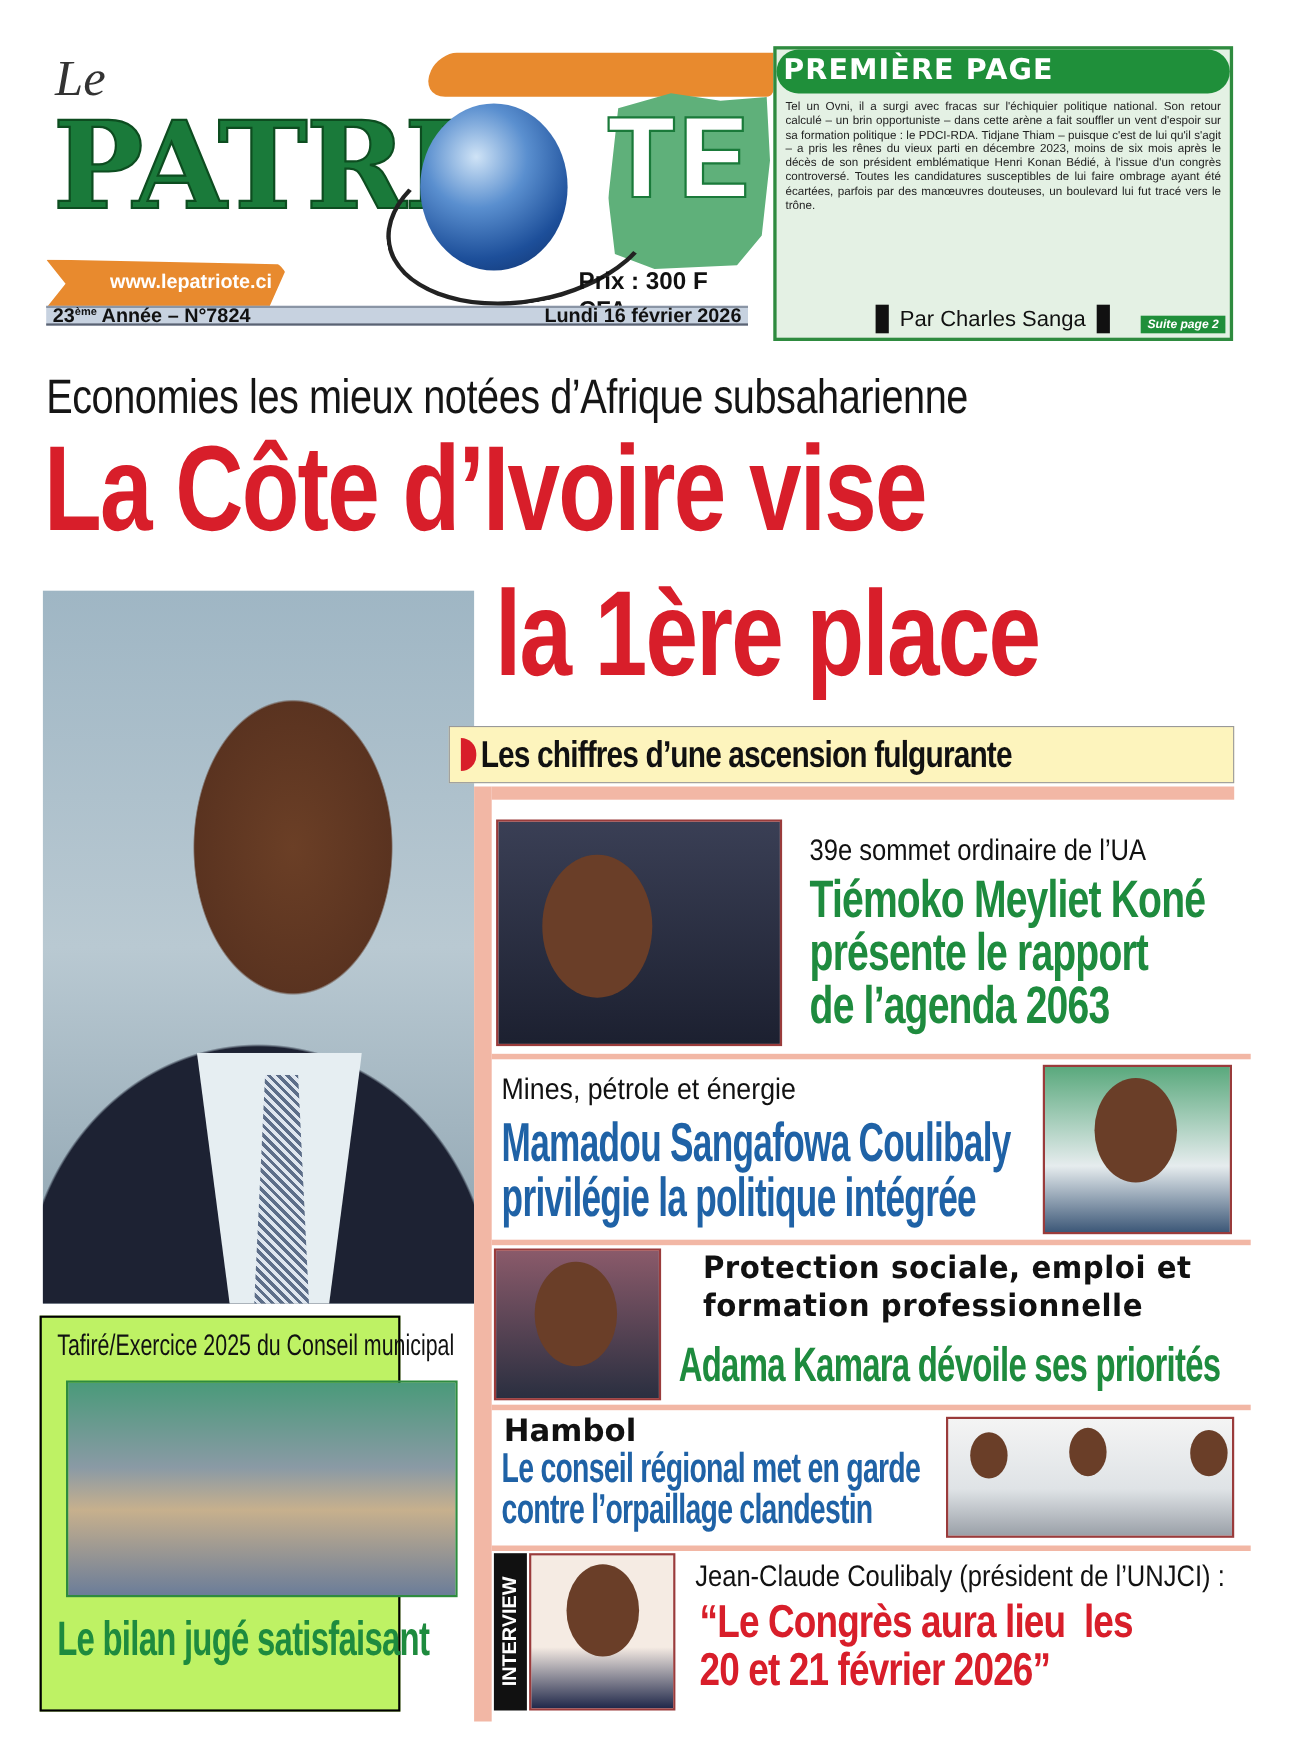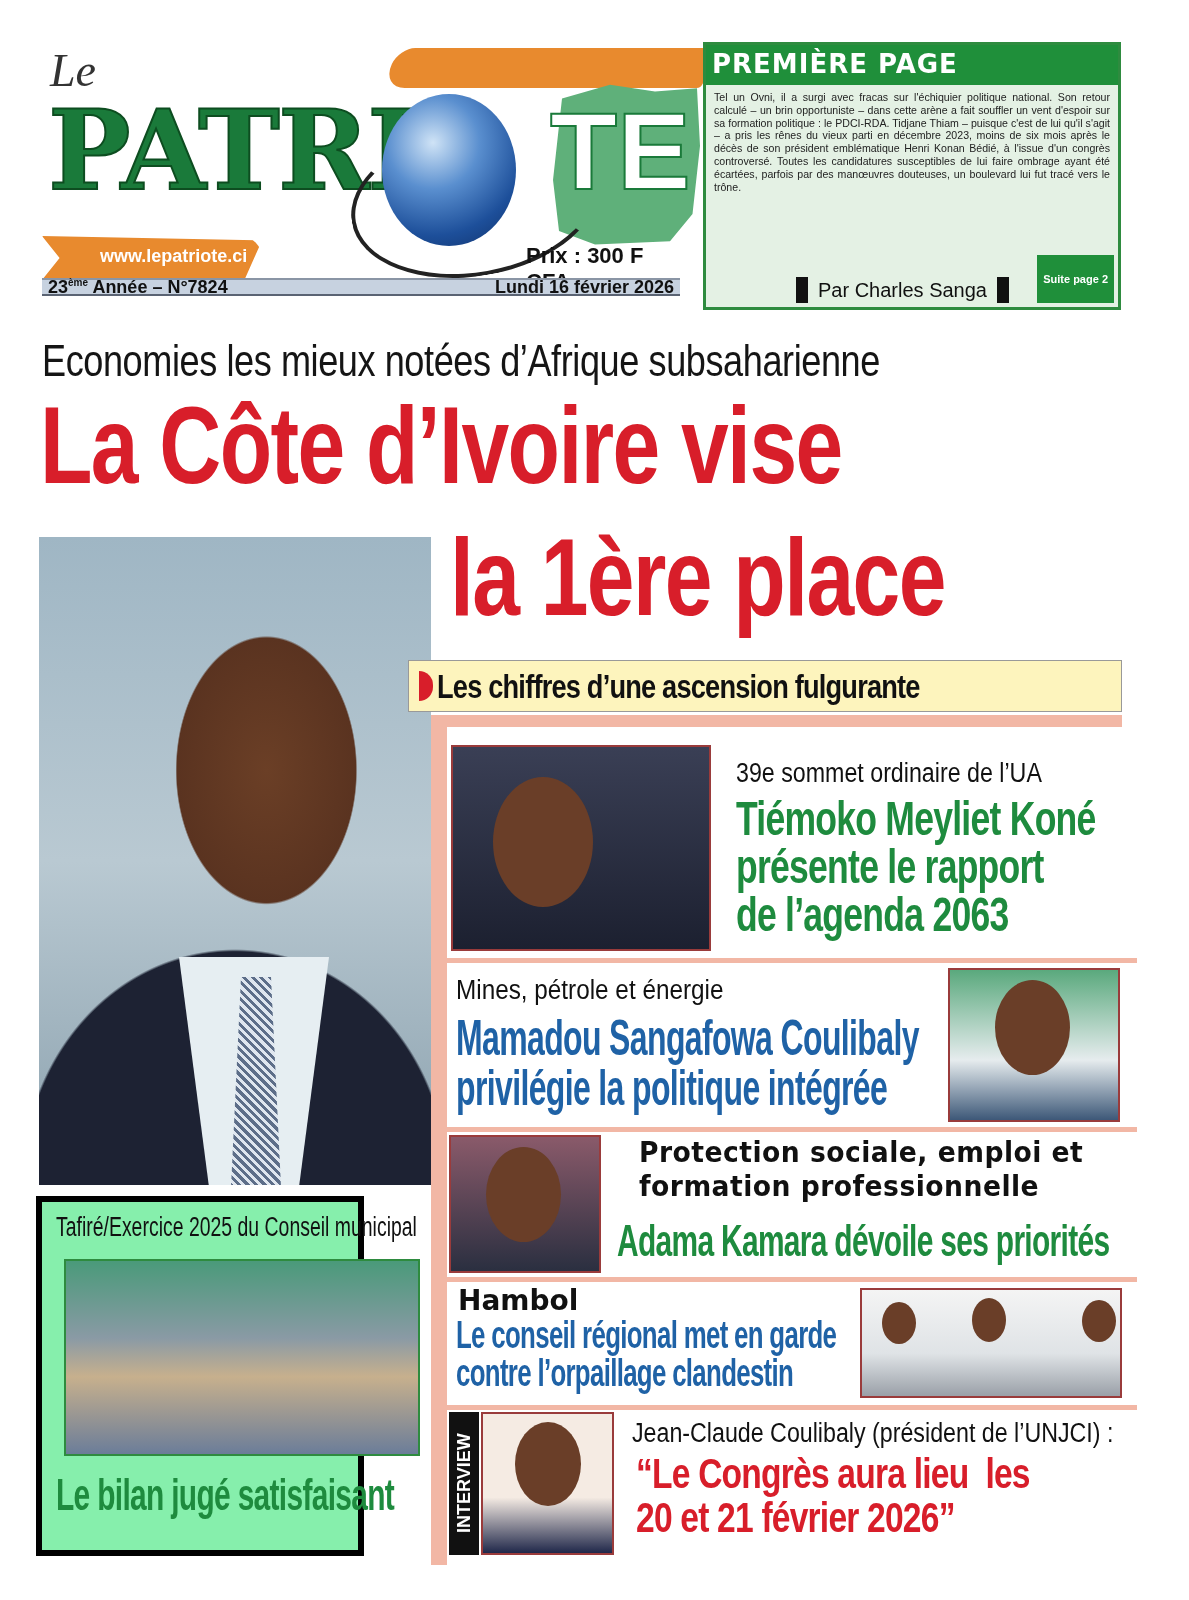--- a/index.html
+++ b/index.html
@@ -7,37 +7,37 @@
     body { position: relative; font-family: "Liberation Sans", sans-serif; color: #111; }
     .abs { position: absolute; }
 
     
     .masthead { left: 30px; top: 36px; width: 660px; height: 250px; }
     .le { left: 20px; top: 8px; font-family: Liberation Serif, serif; font-style: italic; font-size: 46px; color: #333; }
     .orange-top { left: 360px; top: 12px; width: 320px; height: 40px; background: #e88a2e; border-radius: 40px 10px 10px 60px; transform: skewX(-25deg); }
     .orange-bottom { left: 12px; top: 200px; width: 220px; height: 44px; background: #e88a2e; border-radius: 4px 60px 60px 4px; clip-path: polygon(0 0, 100% 10%, 92% 100%, 0 100%, 8% 50%); }
     .url { left: 70px; top: 210px; font-size: 18px; font-weight: bold; color: #ffffff; }
     .brand { left: 18px; top: 60px; font-family: "DejaVu Serif", serif; font-weight: bold; font-size: 110px; letter-spacing: -2px; color: #1a7a3a; -webkit-text-stroke: 2px #0d4d20; line-height: 1; }
-    .brand-e { left: 520px; top: 60px; font-family: Liberation Sans, sans-serif; font-weight: bold; font-size: 110px; color: #ffffff; -webkit-text-stroke: 2px #1a7a3a; line-height: 1; text-align: center; }
+    .brand-e { left: 520px; top: 60px; font-family: Liberation Mono, monospace; font-weight: bold; font-size: 110px; color: #ffffff; -webkit-text-stroke: 2px #1a7a3a; line-height: 1; text-align: center; }
     .ci-map { left: 520px; top: 42px; width: 150px; height: 170px; background: #5fb07a; clip-path: polygon(8% 12%, 40% 4%, 70% 8%, 98% 6%, 100% 40%, 95% 80%, 80% 96%, 30% 98%, 6% 90%, 2% 60%); }
     .globe { left: 352px; top: 58px; width: 134px; height: 152px; border-radius: 50%; background: radial-gradient(circle at 38% 32%, #cfe3f6 0%, #5a8fcf 35%, #1d4f9a 70%, #0f2f66 100%); }
     .orbit { left: 320px; top: 90px; width: 250px; height: 150px; border: 4px solid #222; border-radius: 50%; border-top-color: transparent; border-right-color: transparent; transform: rotate(-10deg); }
     .prix { left: 496px; top: 207px; font-size: 22px; font-weight: bold; color: #111; font-family: "Liberation Sans", sans-serif; }
 
     .issue-bar { left: 42px; top: 278px; width: 638px; height: 18px; background: #c7d2e0; border-top: 2px solid #8a95a5; border-bottom: 2px solid #5a6373; display: flex; justify-content: space-between; align-items: center; padding: 0 6px; font-weight: bold; font-size: 18px; }
     .issue-bar sup { font-size: 10px; }
 
     
     .pp { left: 703px; top: 42px; width: 418px; height: 268px; border: 3px solid #2e8b3f; background: #e4f1e4; }
-    .pp-header { height: 40px; background: #1f8f3a; color: #fff; font-weight: bold; font-size: 26px; padding: 4px 6px; letter-spacing: 1px; font-family: "DejaVu Sans", sans-serif; }
+    .pp-header { height: 40px; background: #1f8f3a; color: #fff; font-weight: bold; font-size: 26px; padding: 4px 6px; letter-spacing: 1px; font-family: "DejaVu Sans", sans-serif; border-radius: 20px; }
     .pp-title { text-align: center; font-size: 31px; font-weight: bold; font-family: "DejaVu Sans Condensed", "DejaVu Sans", sans-serif; margin-top: 8px; letter-spacing: -0.5px; }
     .pp-body { font-size: 10.6px; line-height: 12.8px; text-align: justify; padding: 6px 8px 0 8px; color: #222; }
     .pp-author { position: absolute; left: 90px; top: 232px; font-size: 20px; display: flex; align-items: center; gap: 10px; }
     .pp-author .bar { width: 12px; height: 26px; background: #111; display: inline-block; }
-    .pp-suite { position: absolute; right: 4px; bottom: 4px; background: #1f8f3a; color: #fff; font-weight: bold; font-size: 11px; padding: 18px 6px; }
+    .pp-suite { position: absolute; right: 4px; bottom: 4px; background: #1f8f3a; color: #fff; font-style: italic; font-weight: bold; font-size: 11px; padding: 2px 6px; }
 
     
     .kicker { left: 42px; top: 336px; font-size: 44px; font-family: "Liberation Sans Narrow", "Liberation Sans", sans-serif; transform: scaleX(0.82); transform-origin: left; white-space: nowrap; color: #151515; letter-spacing: -0.5px; }
     .headline1 { left: 40px; top: 390px; font-size: 110px; font-weight: bold; color: #d81e2a; transform: scaleX(0.78); transform-origin: left; white-space: nowrap; line-height: 1; letter-spacing: -2px; }
     .headline2 { left: 450px; top: 522px; font-size: 110px; font-weight: bold; color: #d81e2a; transform: scaleX(0.78); transform-origin: left; white-space: nowrap; line-height: 1; letter-spacing: -2px; }
 
     .hero-photo { left: 39px; top: 537px; width: 392px; height: 648px; background:
       radial-gradient(ellipse 38% 34% at 58% 36%, #6b3f26 0%, #5a3320 60%, transparent 61%),
       radial-gradient(ellipse 60% 40% at 50% 100%, #1d2233 0%, #1d2233 90%, transparent 91%),
       linear-gradient(180deg, #9fb6c4 0%, #b9c9d2 50%, #8aa0ad 100%); overflow: hidden; }
@@ -66,21 +66,21 @@
 
     .st4-kick { left: 458px; top: 1284px; font-size: 28px; font-weight: bold; font-family: "DejaVu Sans", sans-serif; }
     .st4-title { left: 456px; top: 1316px; font-size: 38px; color: #1f62a6; transform: scaleX(0.68); }
 
     .st5-kick { left: 632px; top: 1418px; font-size: 27px; transform: scaleX(0.86); }
     .st5-title { left: 636px; top: 1452px; font-size: 42px; color: #d81e2a; transform: scaleX(0.8); line-height: 1.05; white-space: pre; }
 
     .interview-tag { left: 449px; top: 1412px; width: 30px; height: 143px; background: #111; color: #fff; font-weight: bold; font-size: 18px; writing-mode: vertical-rl; transform: rotate(180deg); display: flex; align-items: center; justify-content: center; letter-spacing: 0; }
 
     
-    .tafire { left: 36px; top: 1196px; width: 328px; height: 360px; border: 6px solid #000000; background: #86efac; }
+    .tafire { left: 36px; top: 1196px; width: 328px; height: 360px; border: 2px solid #000000; background: #bef264; }
     .tafire-kick { position: absolute; left: 14px; top: 10px; font-size: 27px; transform: scaleX(0.72); transform-origin: left; white-space: nowrap; }
     .tafire-photo { position: absolute; left: 22px; top: 57px; width: 356px; height: 197px; border: 2px solid #2e8b3f; background: linear-gradient(180deg, #4a9a7a 0%, #8a9aa5 40%, #c7b08d 60%, #6b7d99 100%); }
     .tafire-title { position: absolute; left: 14px; top: 268px; font-size: 44px; font-weight: bold; color: #1e8b3e; transform: scaleX(0.68); transform-origin: left; white-space: nowrap; letter-spacing: -1px; }
   </style>
 </head>
 <body>
 
 <div class="abs masthead">
   <div class="abs orange-top"></div>
   <div class="abs orange-bottom"></div>

